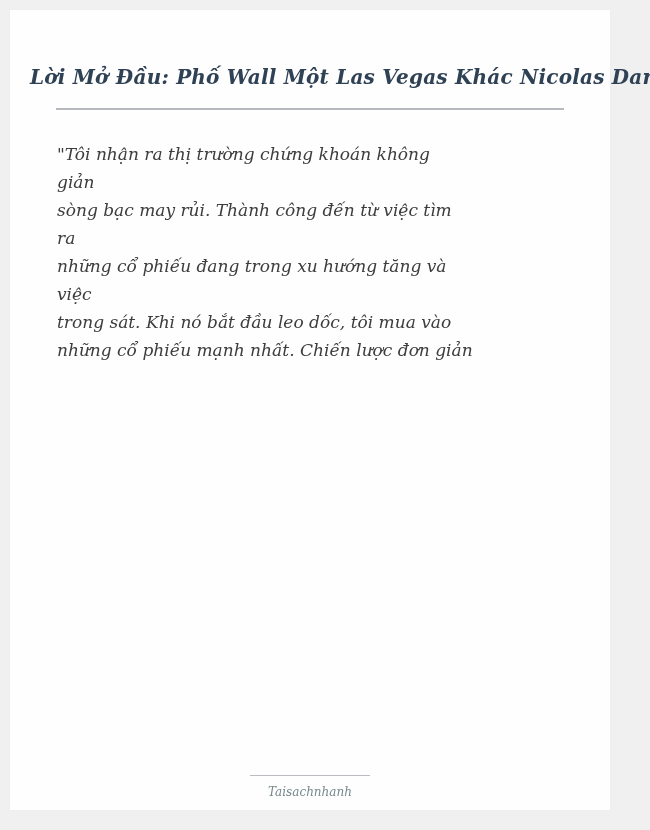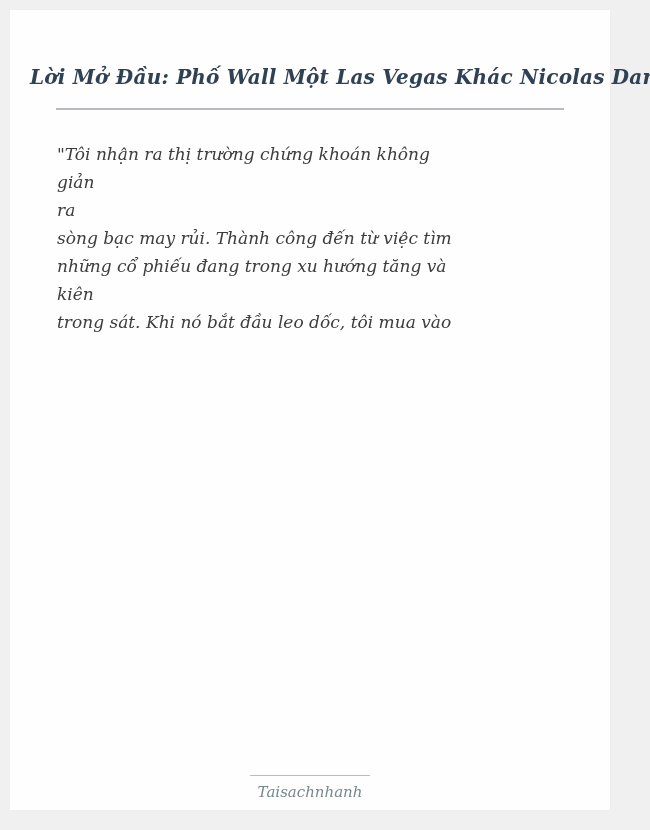--- a/index.html
+++ b/index.html
@@ -54,41 +54,42 @@
     text-align: center;
   }
   .footer-divider {
     width: 120px;
     margin: 0 auto 4px auto;
     height: 0;
     border-top: 1px solid #b9bdc1;
   }
   .footer-brand {
     font-style: italic;
-    font-size: 15px;
+    font-size: 12px;
     line-height: 24px;
     color: #77888d;
   }
 </style>
 </head>
 <body>
 
 <div class="page">
 
   <h1 class="title">Lời Mở Đầu: Phố Wall Một Las Vegas Khác Nicolas Darvas</h1>
   <div class="title-divider"></div>
 
   <div class="quote">
     <div class="quote-line">"Tôi nhận ra thị trường chứng khoán không</div>
     <div class="quote-line">giản</div>
+    <div class="quote-line">sòng bạc may rủi. Thành công đến từ việc tìm</div>
     <div class="quote-line">ra</div>
-    <div class="quote-line">sòng bạc may rủi. Thành công đến từ việc tìm</div>
     <div class="quote-line">những cổ phiếu đang trong xu hướng tăng và</div>
-    <div class="quote-line">kiên</div>
+    <div class="quote-line">việc</div>
     <div class="quote-line">trong sát. Khi nó bắt đầu leo dốc, tôi mua vào</div>
+    <div class="quote-line">những cổ phiếu mạnh nhất. Chiến lược đơn giản</div>
   </div>
 
   <div class="footer">
     <div class="footer-divider"></div>
     <div class="footer-brand">Taisachnhanh</div>
   </div>
 
 </div>
 
 </body></html>

